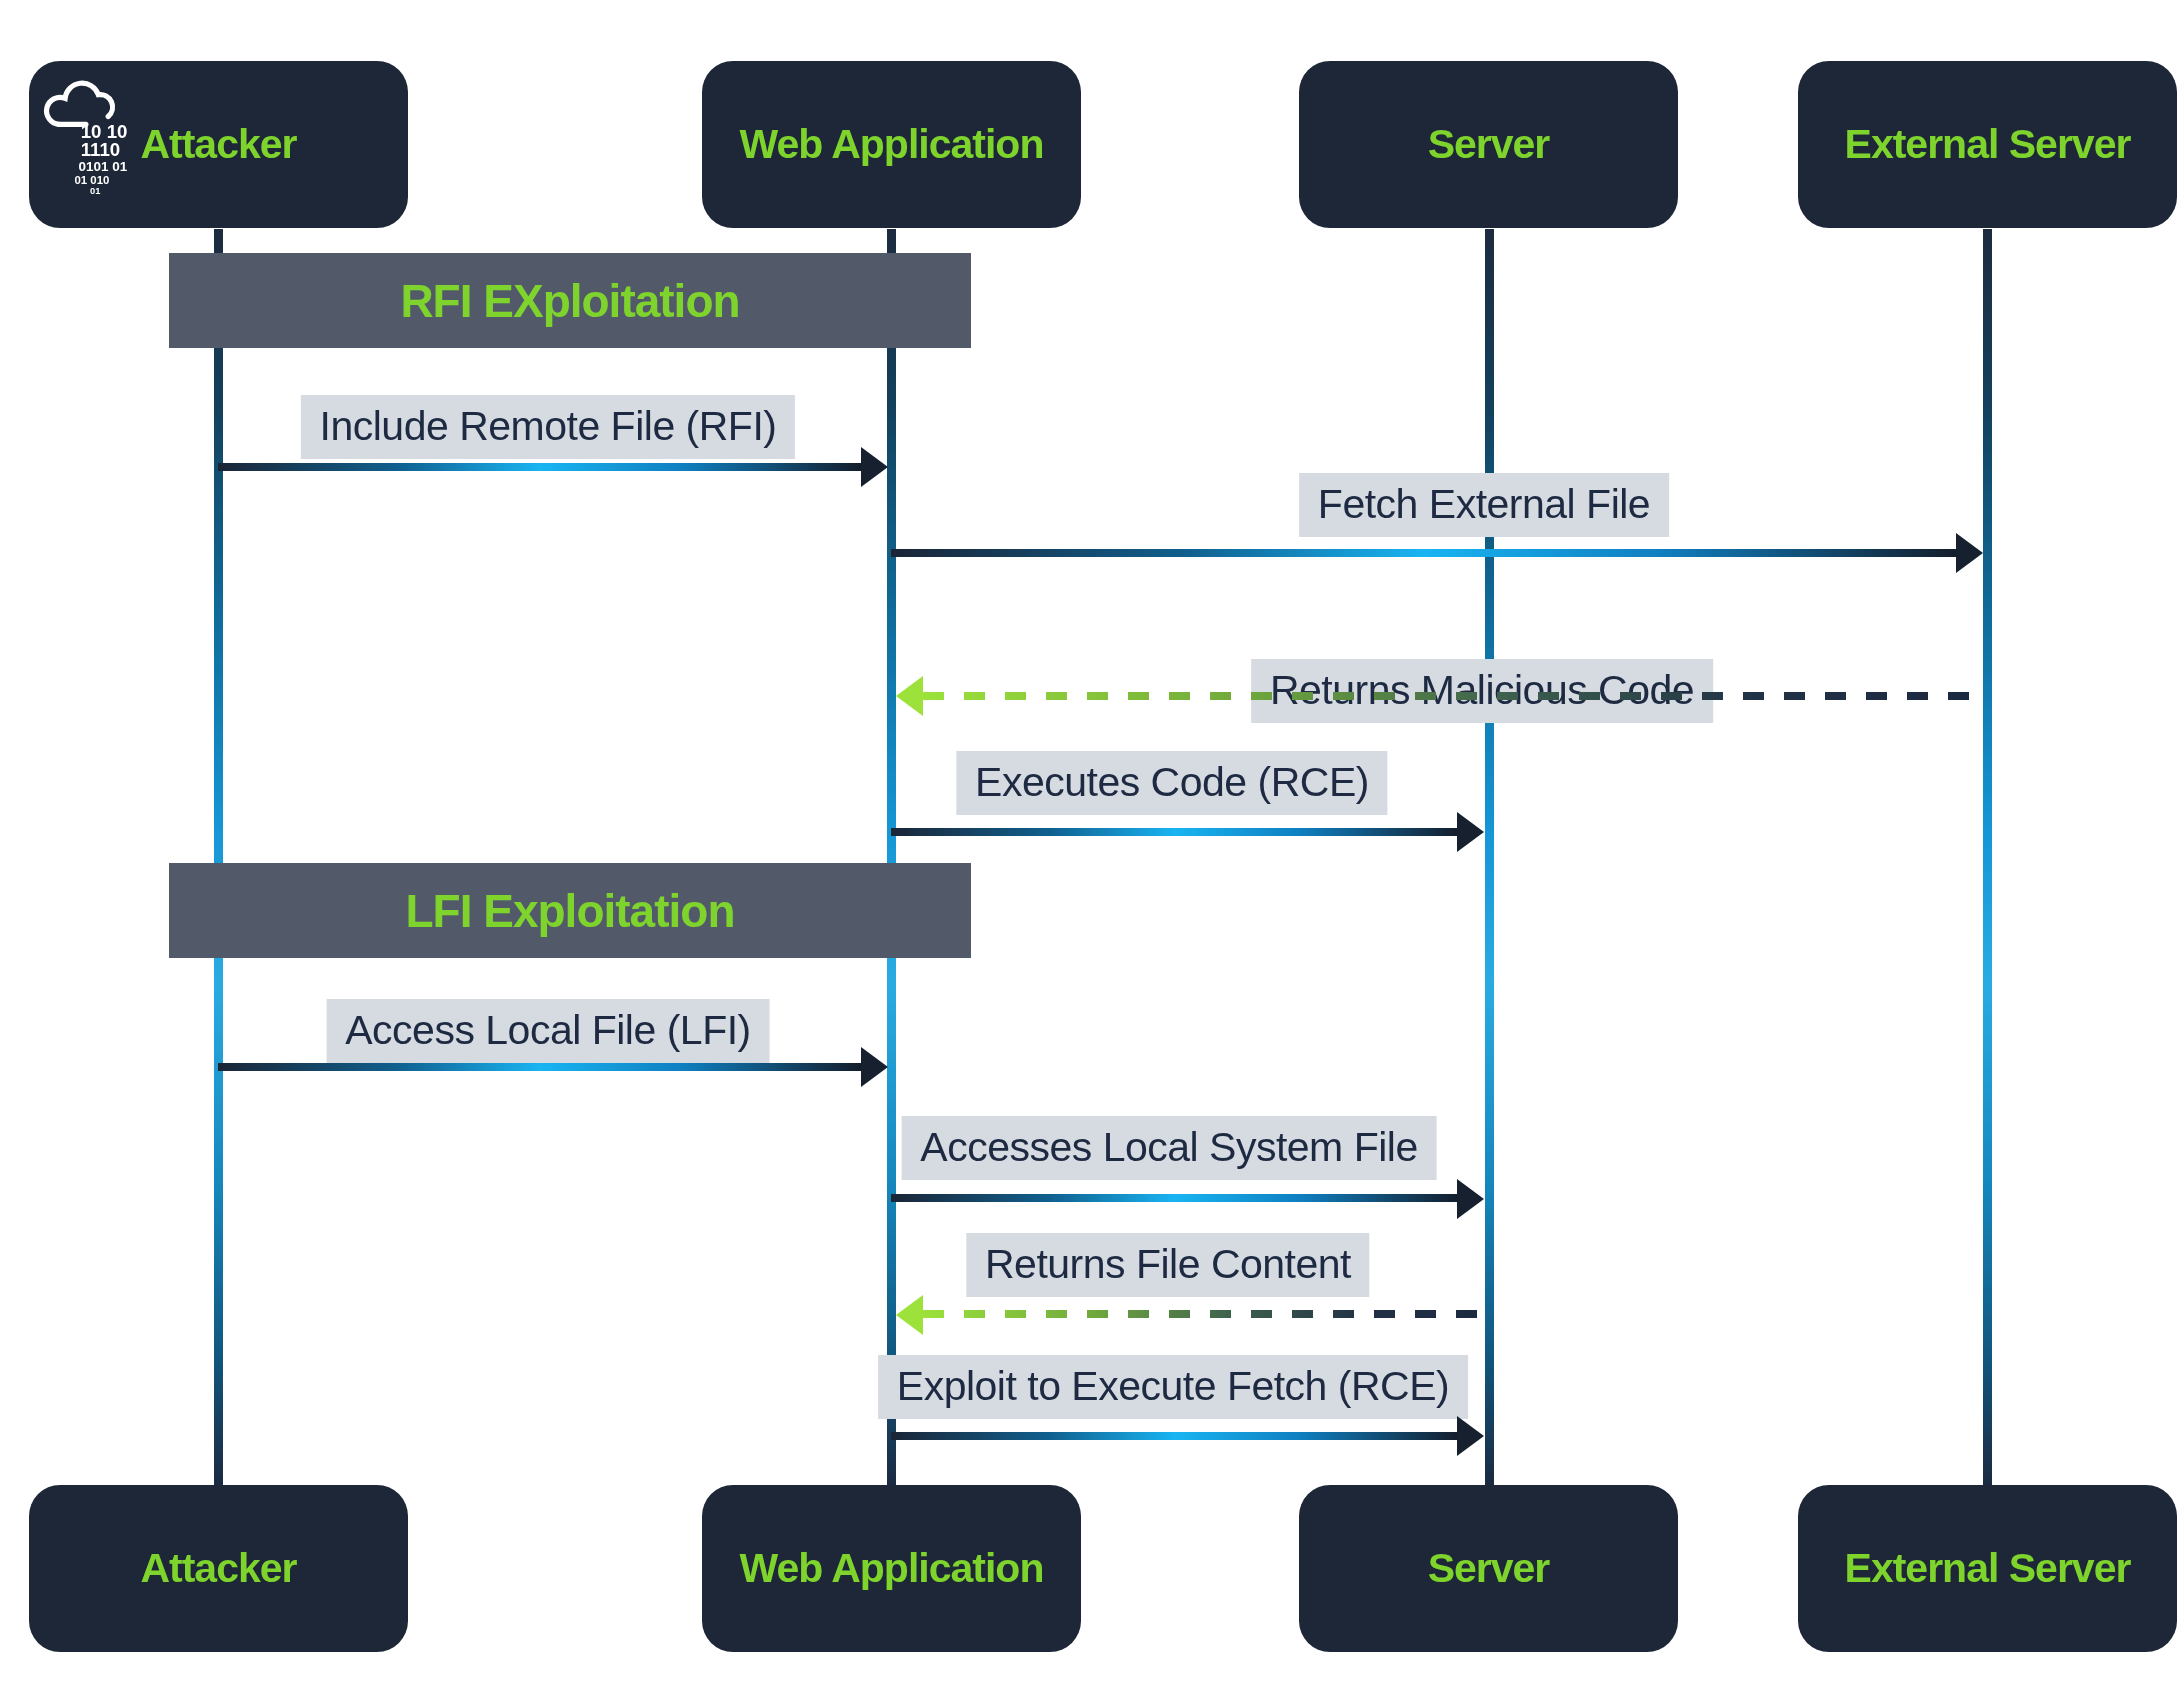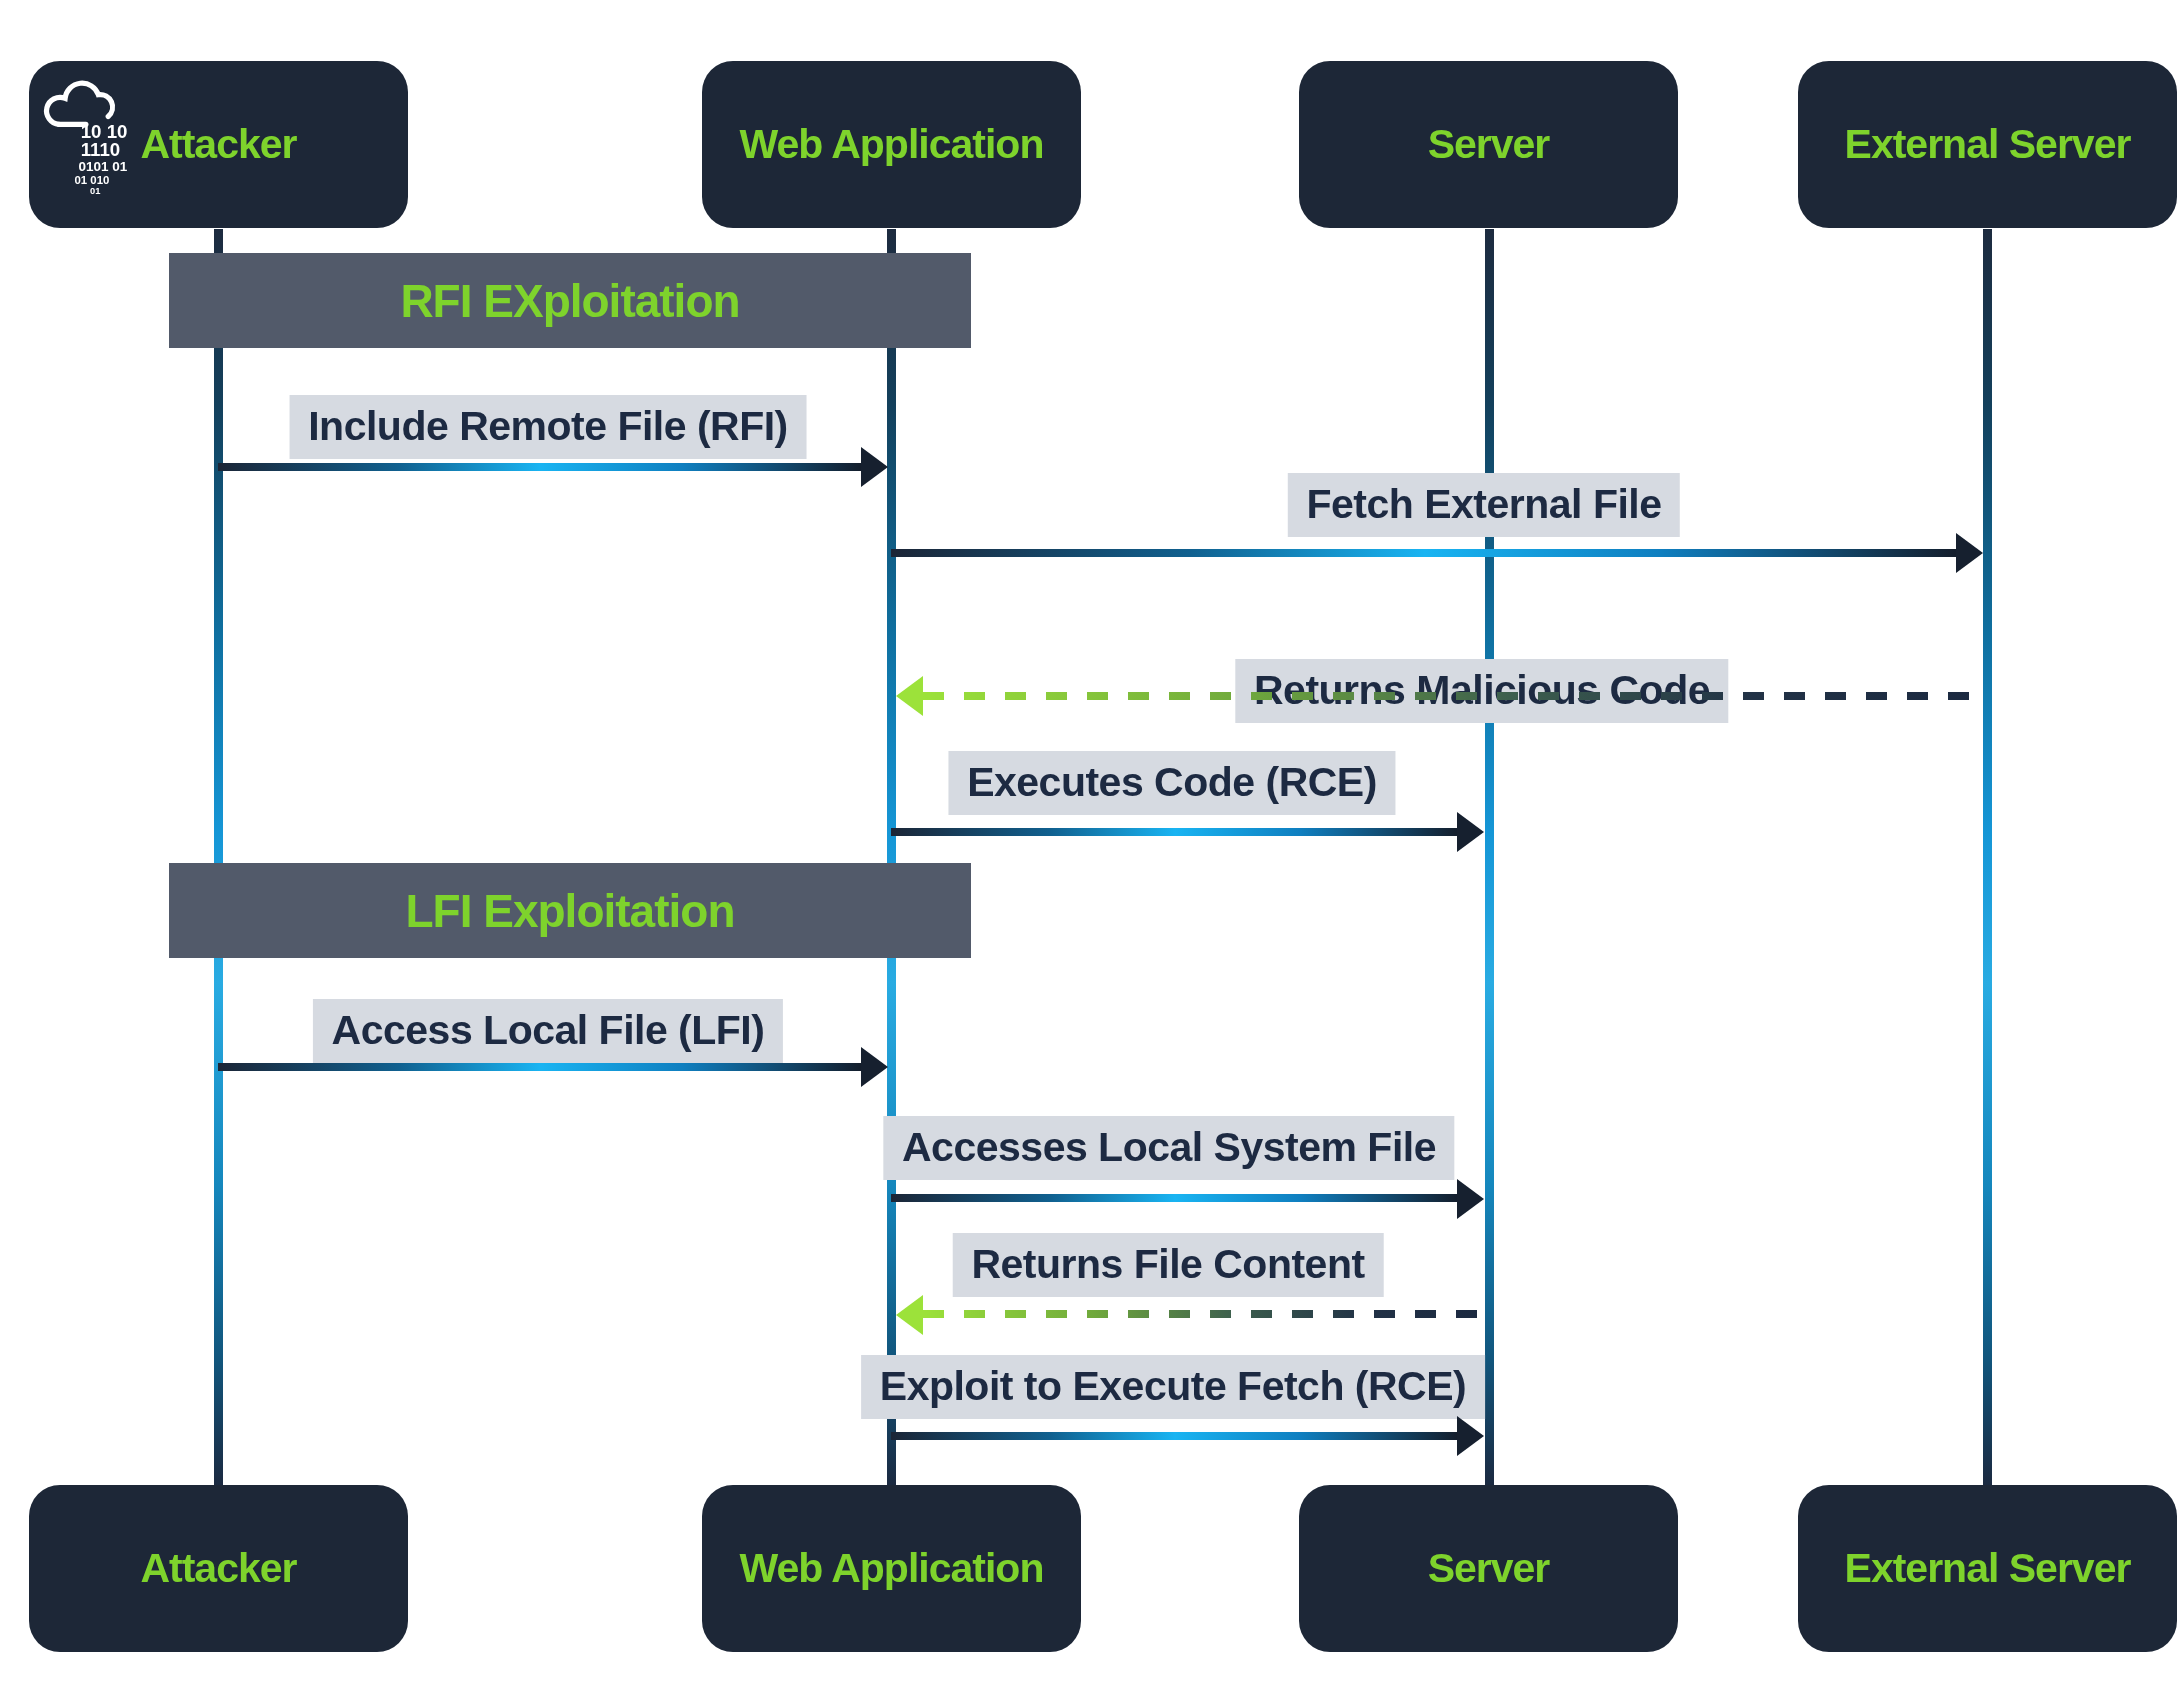--- a/index.html
+++ b/index.html
@@ -87,21 +87,21 @@
     white-space: nowrap;
   }
 
   
   .msg-label {
     position: absolute;
     transform: translateX(-50%);
     background: #d6dae1;
     color: #1d2a42;
     font-size: 41px;
-    font-weight: bold;
+    font-weight: normal;
     letter-spacing: -0.5px;
     padding: 8.3px 18.7px;
     white-space: nowrap;
   }
 
   
   .shaft {
     position: absolute;
     height: 8.3px;
     background: linear-gradient(90deg,

